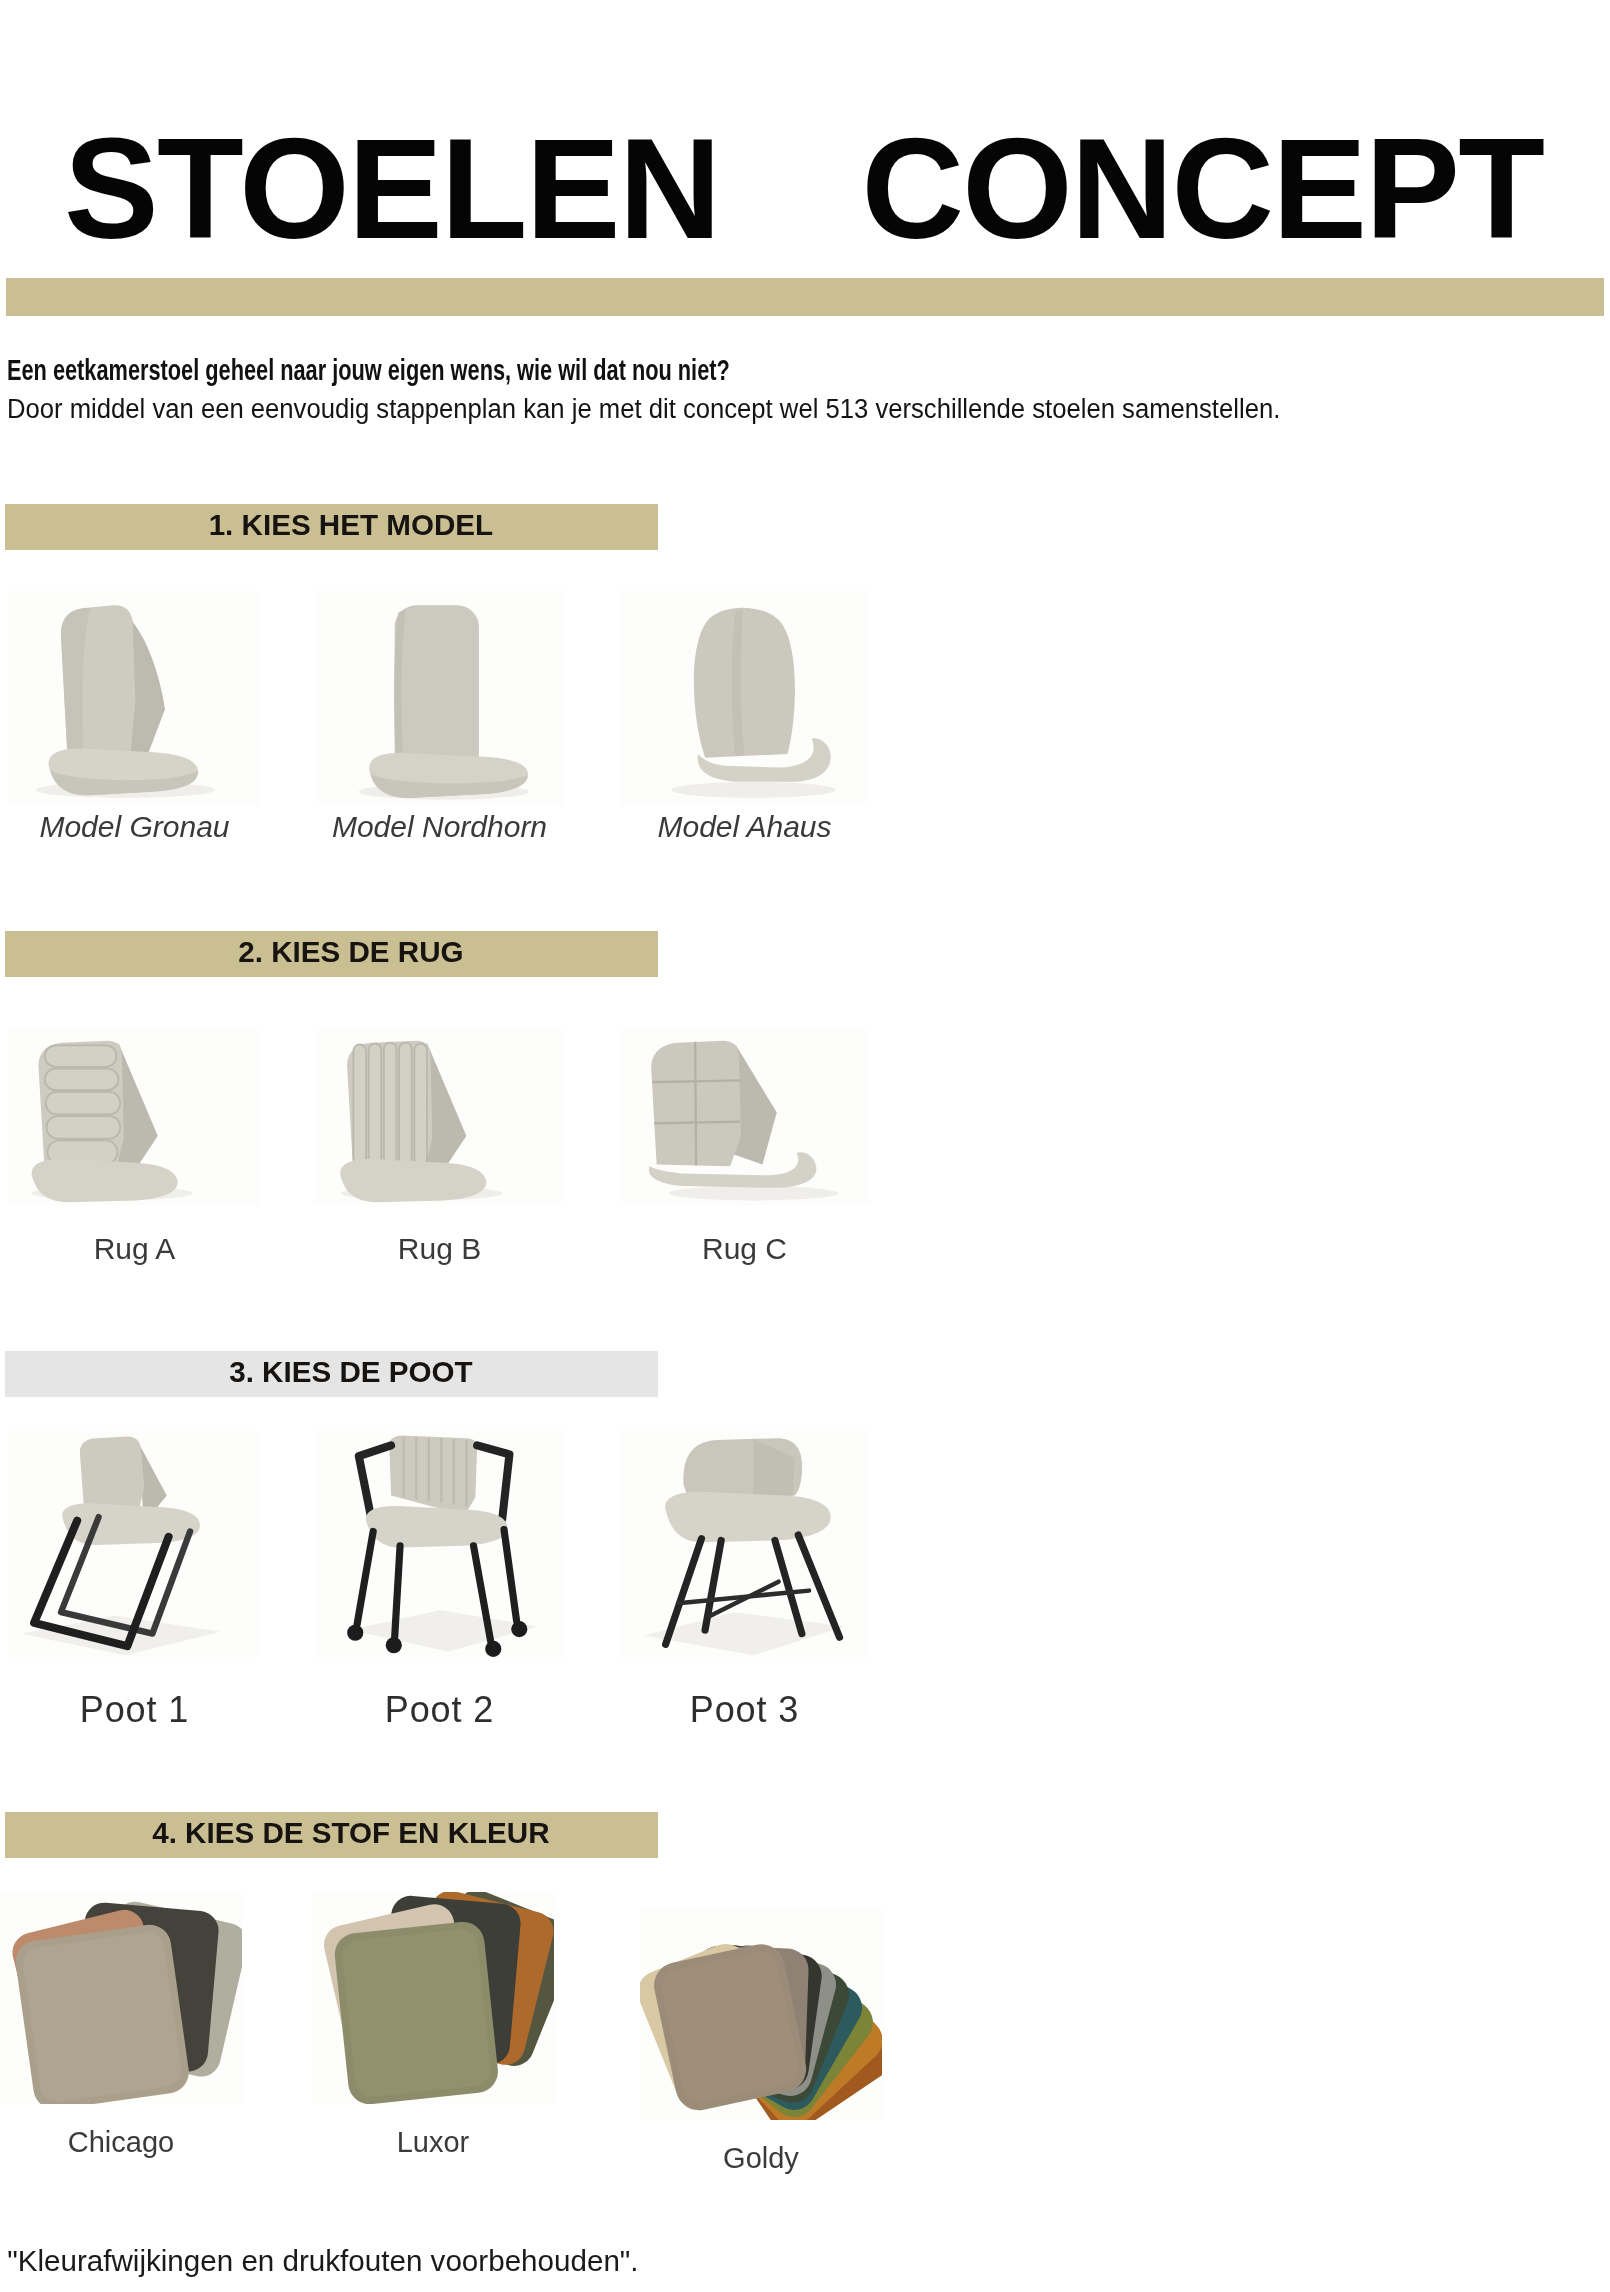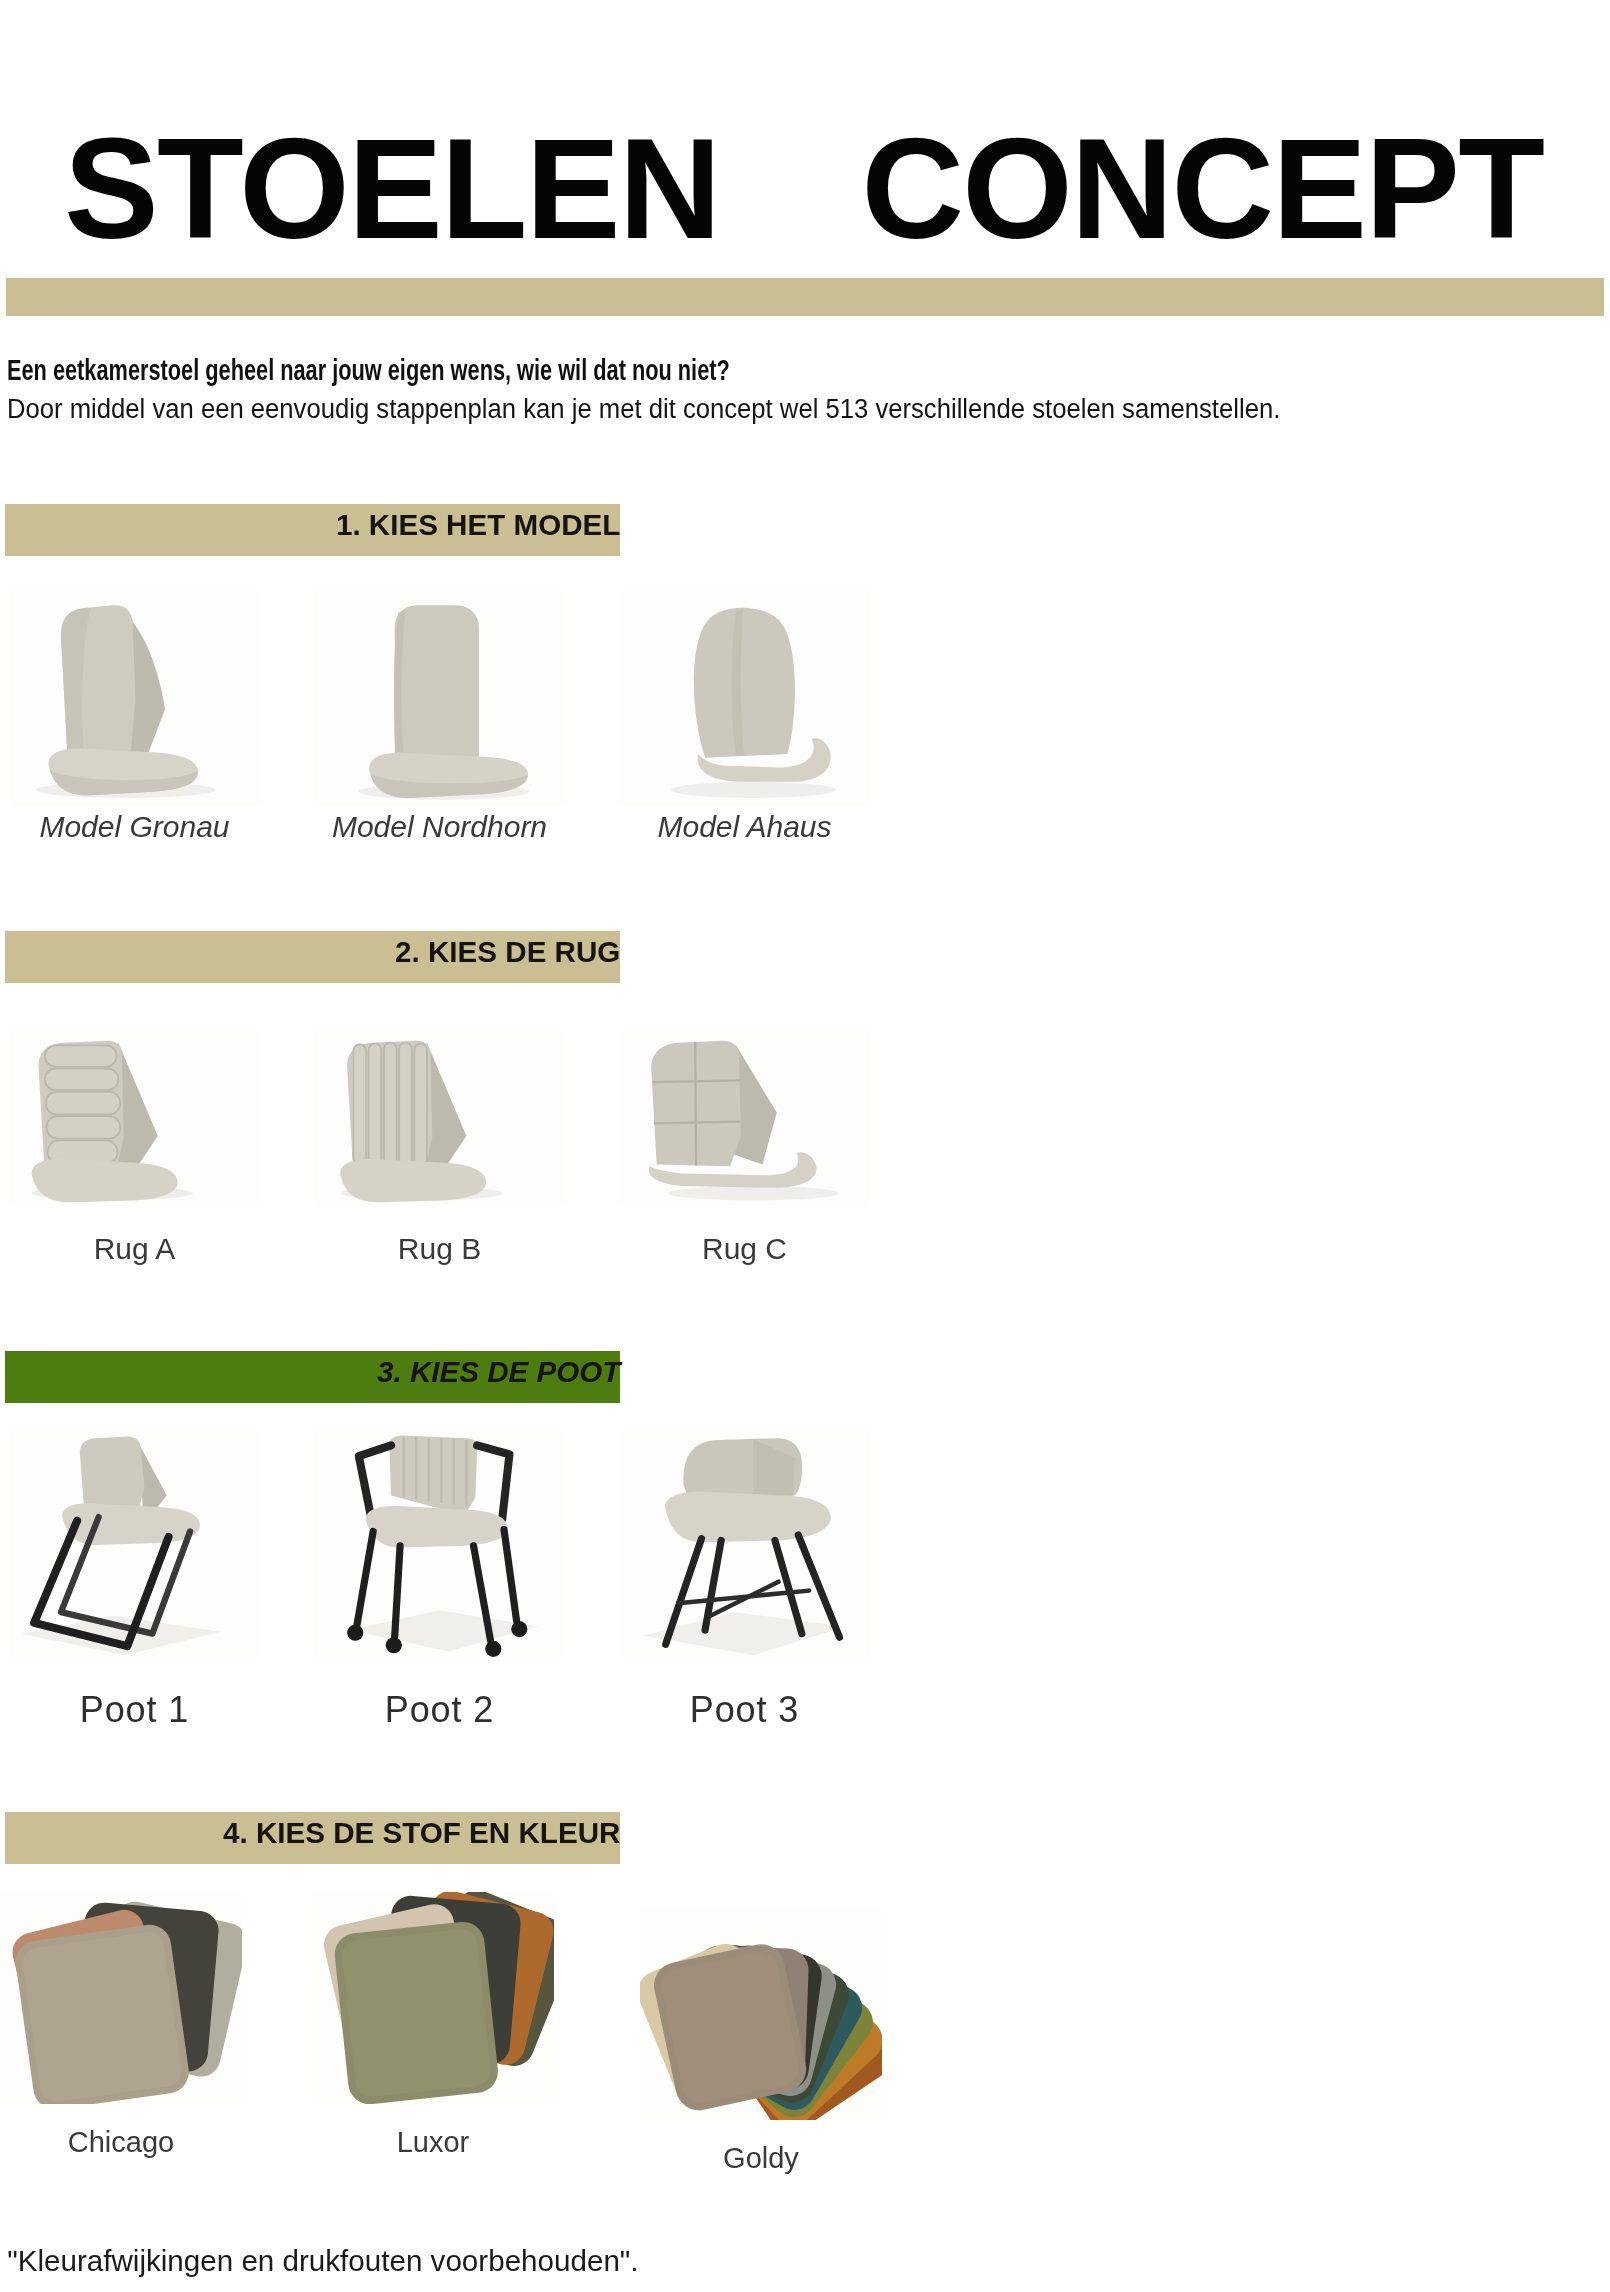--- a/index.html
+++ b/index.html
@@ -11,22 +11,22 @@
   .title .w2{margin-left:142px;}
 
   .accent-bar{position:absolute;left:6.3px;top:278px;width:1598px;height:38px;background:#c9bf92;}
 
   .intro{position:absolute;left:7.2px;top:351px;}
   .intro .lead{font-weight:bold;font-size:29px;line-height:39px;white-space:nowrap;
                transform:scaleX(0.75);transform-origin:left center;color:#111;}
   .intro .sub{font-size:27px;line-height:39px;white-space:nowrap;
               transform:scaleX(0.95);transform-origin:left center;color:#141414;}
 
-  .section-bar{position:absolute;left:5.4px;width:615px;height:52px;background:#c9bf92;
-               text-align:right;line-height:42px;font-weight:bold;font-size:29.6px;color:#161310;}
+  .section-bar{position:absolute;left:5.4px;width:615px;height:46px;background:#c9bf92;
+               text-align:center;line-height:42px;font-weight:bold;font-size:29.6px;color:#161310;padding-left:38px;}
   .bar-1{top:504px;} .bar-2{top:931px;} .bar-3{top:1351px;} .bar-4{top:1812px;}
 
   .row{position:absolute;left:9px;display:flex;gap:54px;}
   .row-1{top:591px;font-style:italic;} .row-2{top:1030px;} .row-3{top:1431px;align-items:flex-end;}
   .row-4{top:1892px;left:0;gap:70px;}
 
   .item{width:251px;display:flex;flex-direction:column;align-items:center;}
   .row-4 .item{width:242px;}
 
   .item .pic{display:block;background:#fdfdfb;}
@@ -144,21 +144,21 @@
           <path d="M37,58 L135,56"></path>
           <path d="M39,104 L135,102"></path>
         </g>
         <path d="M34,152 C30,164 44,172 72,174 L170,176 C206,176 222,166 220,152 C218,140 206,134 198,137 C206,154 188,162 164,162 L70,160 C52,158 42,156 34,152 Z" fill="#d4d1c7"></path>
       </svg>
       <figcaption class="cap">Rug C</figcaption>
     </figure>
 
   </div>
 
-  <div class="section-bar bar-3" style="background: #4d7c0f; font-style: italic;">
+  <div class="section-bar bar-3" style="background: #e5e5e5;">
     <span>3. KIES DE POOT</span>
   </div>
 
   <div class="row row-3">
 
     <figure class="item" style="margin:0">
       <svg class="pic" width="251" height="226" viewBox="0 0 280 252">
         <polygon points="14,226 130,250 236,224 118,206" fill="#f0efeb"></polygon>
         <path d="M146,16 L176,72 L150,104 Z" fill="#bcb9ae"></path>
         <path d="M84,90 L79,24 C79,13 87,8 98,8 L132,6 C142,6 147,12 147,20 L151,62 L143,96 Z" fill="#cdcabf"></path>

